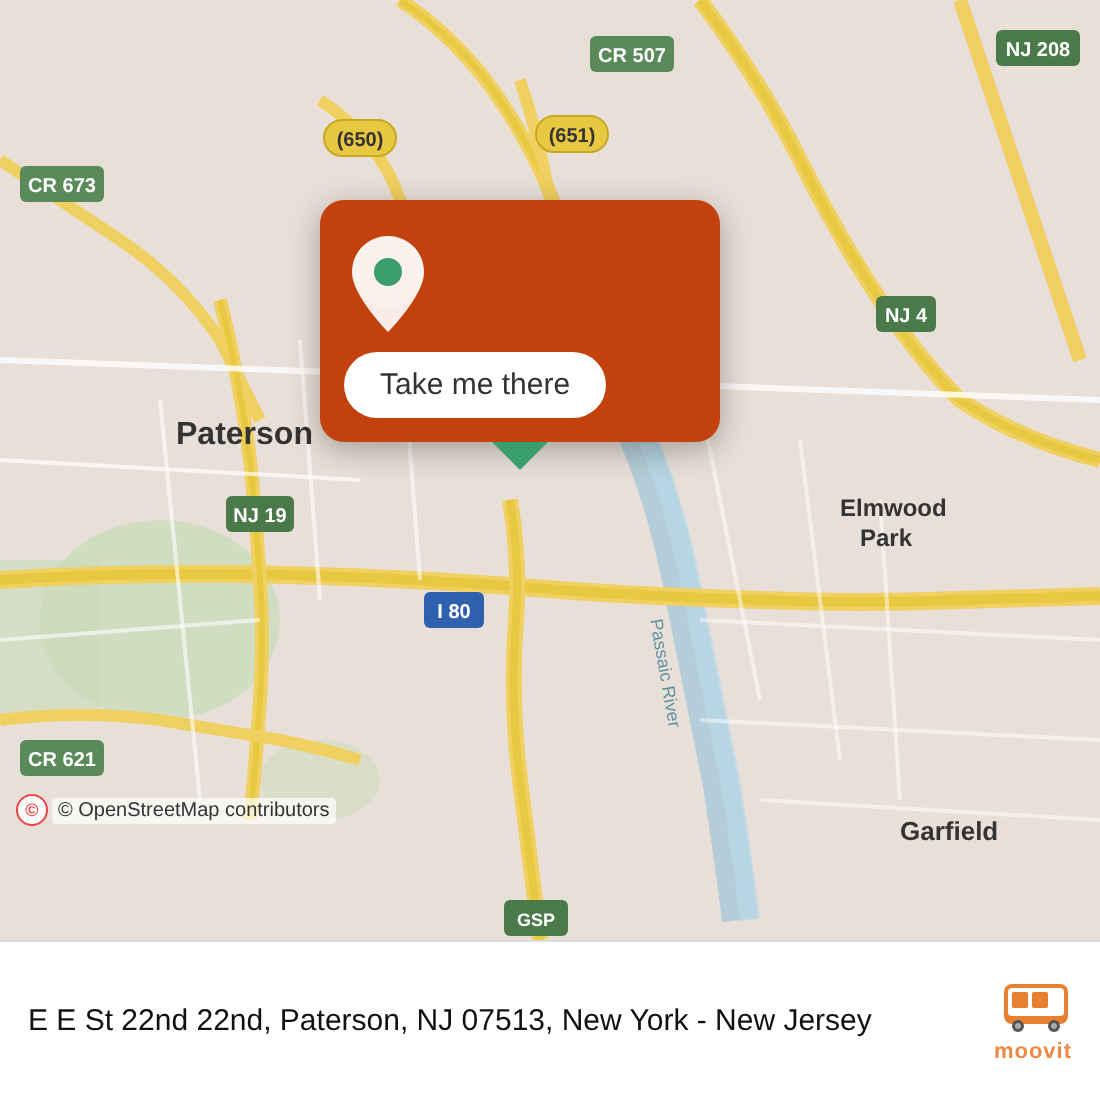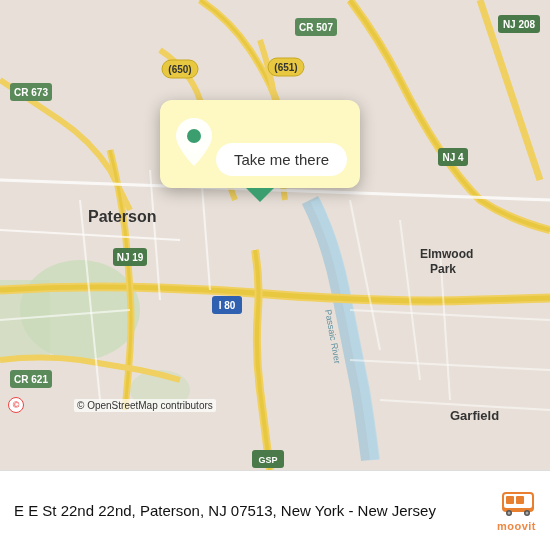--- a/index.html
+++ b/index.html
@@ -25,26 +25,26 @@
       width: 100%;
       height: 100%;
     }
 
     
     #location-popup {
       position: absolute;
       top: 100px;
       left: 160px;
       width: 200px;
-      background: #fef9c3;
+      background: #c2410c;
       border-radius: 12px;
       padding: 16px 12px 12px;
       display: flex;
-      flex-direction: row;
-      align-items: flex-end;
+      flex-direction: column;
+      align-items: flex-start;
       box-shadow: 0 4px 16px rgba(0,0,0,0.3);
     }
 
     #location-pin {
       width: 44px;
       height: 52px;
       margin-bottom: 8px;
     }
 
     #popup-button {
@@ -228,21 +228,21 @@
 
     <rect x="10" y="370" width="42" height="18" rx="3" fill="#5a8a5a"></rect>
     <text x="31" y="383" font-size="10" fill="white" text-anchor="middle" font-family="Arial" font-weight="bold">CR 621</text>
 
     <text x="325" y="310" font-size="9" fill="#6090a0" font-family="Arial" transform="rotate(80,325,310)">Passaic River</text>
   </svg>
 
   
   <div id="osm-logo">
     <div id="osm-icon">©</div>
-    <span style="font-size:10px; color:#333; background:rgba(255,255,255,0.7); padding:1px 3px; border-radius:2px;margin-left:48px;">© OpenStreetMap contributors</span>
+    <span style="font-size:10px; color:#333; background:rgba(255,255,255,0.7); padding:1px 3px; border-radius:2px;">© OpenStreetMap contributors</span>
   </div>
 
   
   <div id="location-popup">
 
     <svg id="location-pin" viewBox="0 0 44 52" xmlns="http://www.w3.org/2000/svg">
       <circle cx="22" cy="20" r="18" fill="white" opacity="0.25"></circle>
       <path d="M22,2 C12,2 4,10 4,20 C4,32 22,50 22,50 C22,50 40,32 40,20 C40,10 32,2 22,2 Z" fill="white" opacity="0.9"></path>
       <circle cx="22" cy="20" r="7" fill="#3a9e6e"></circle>
     </svg>

